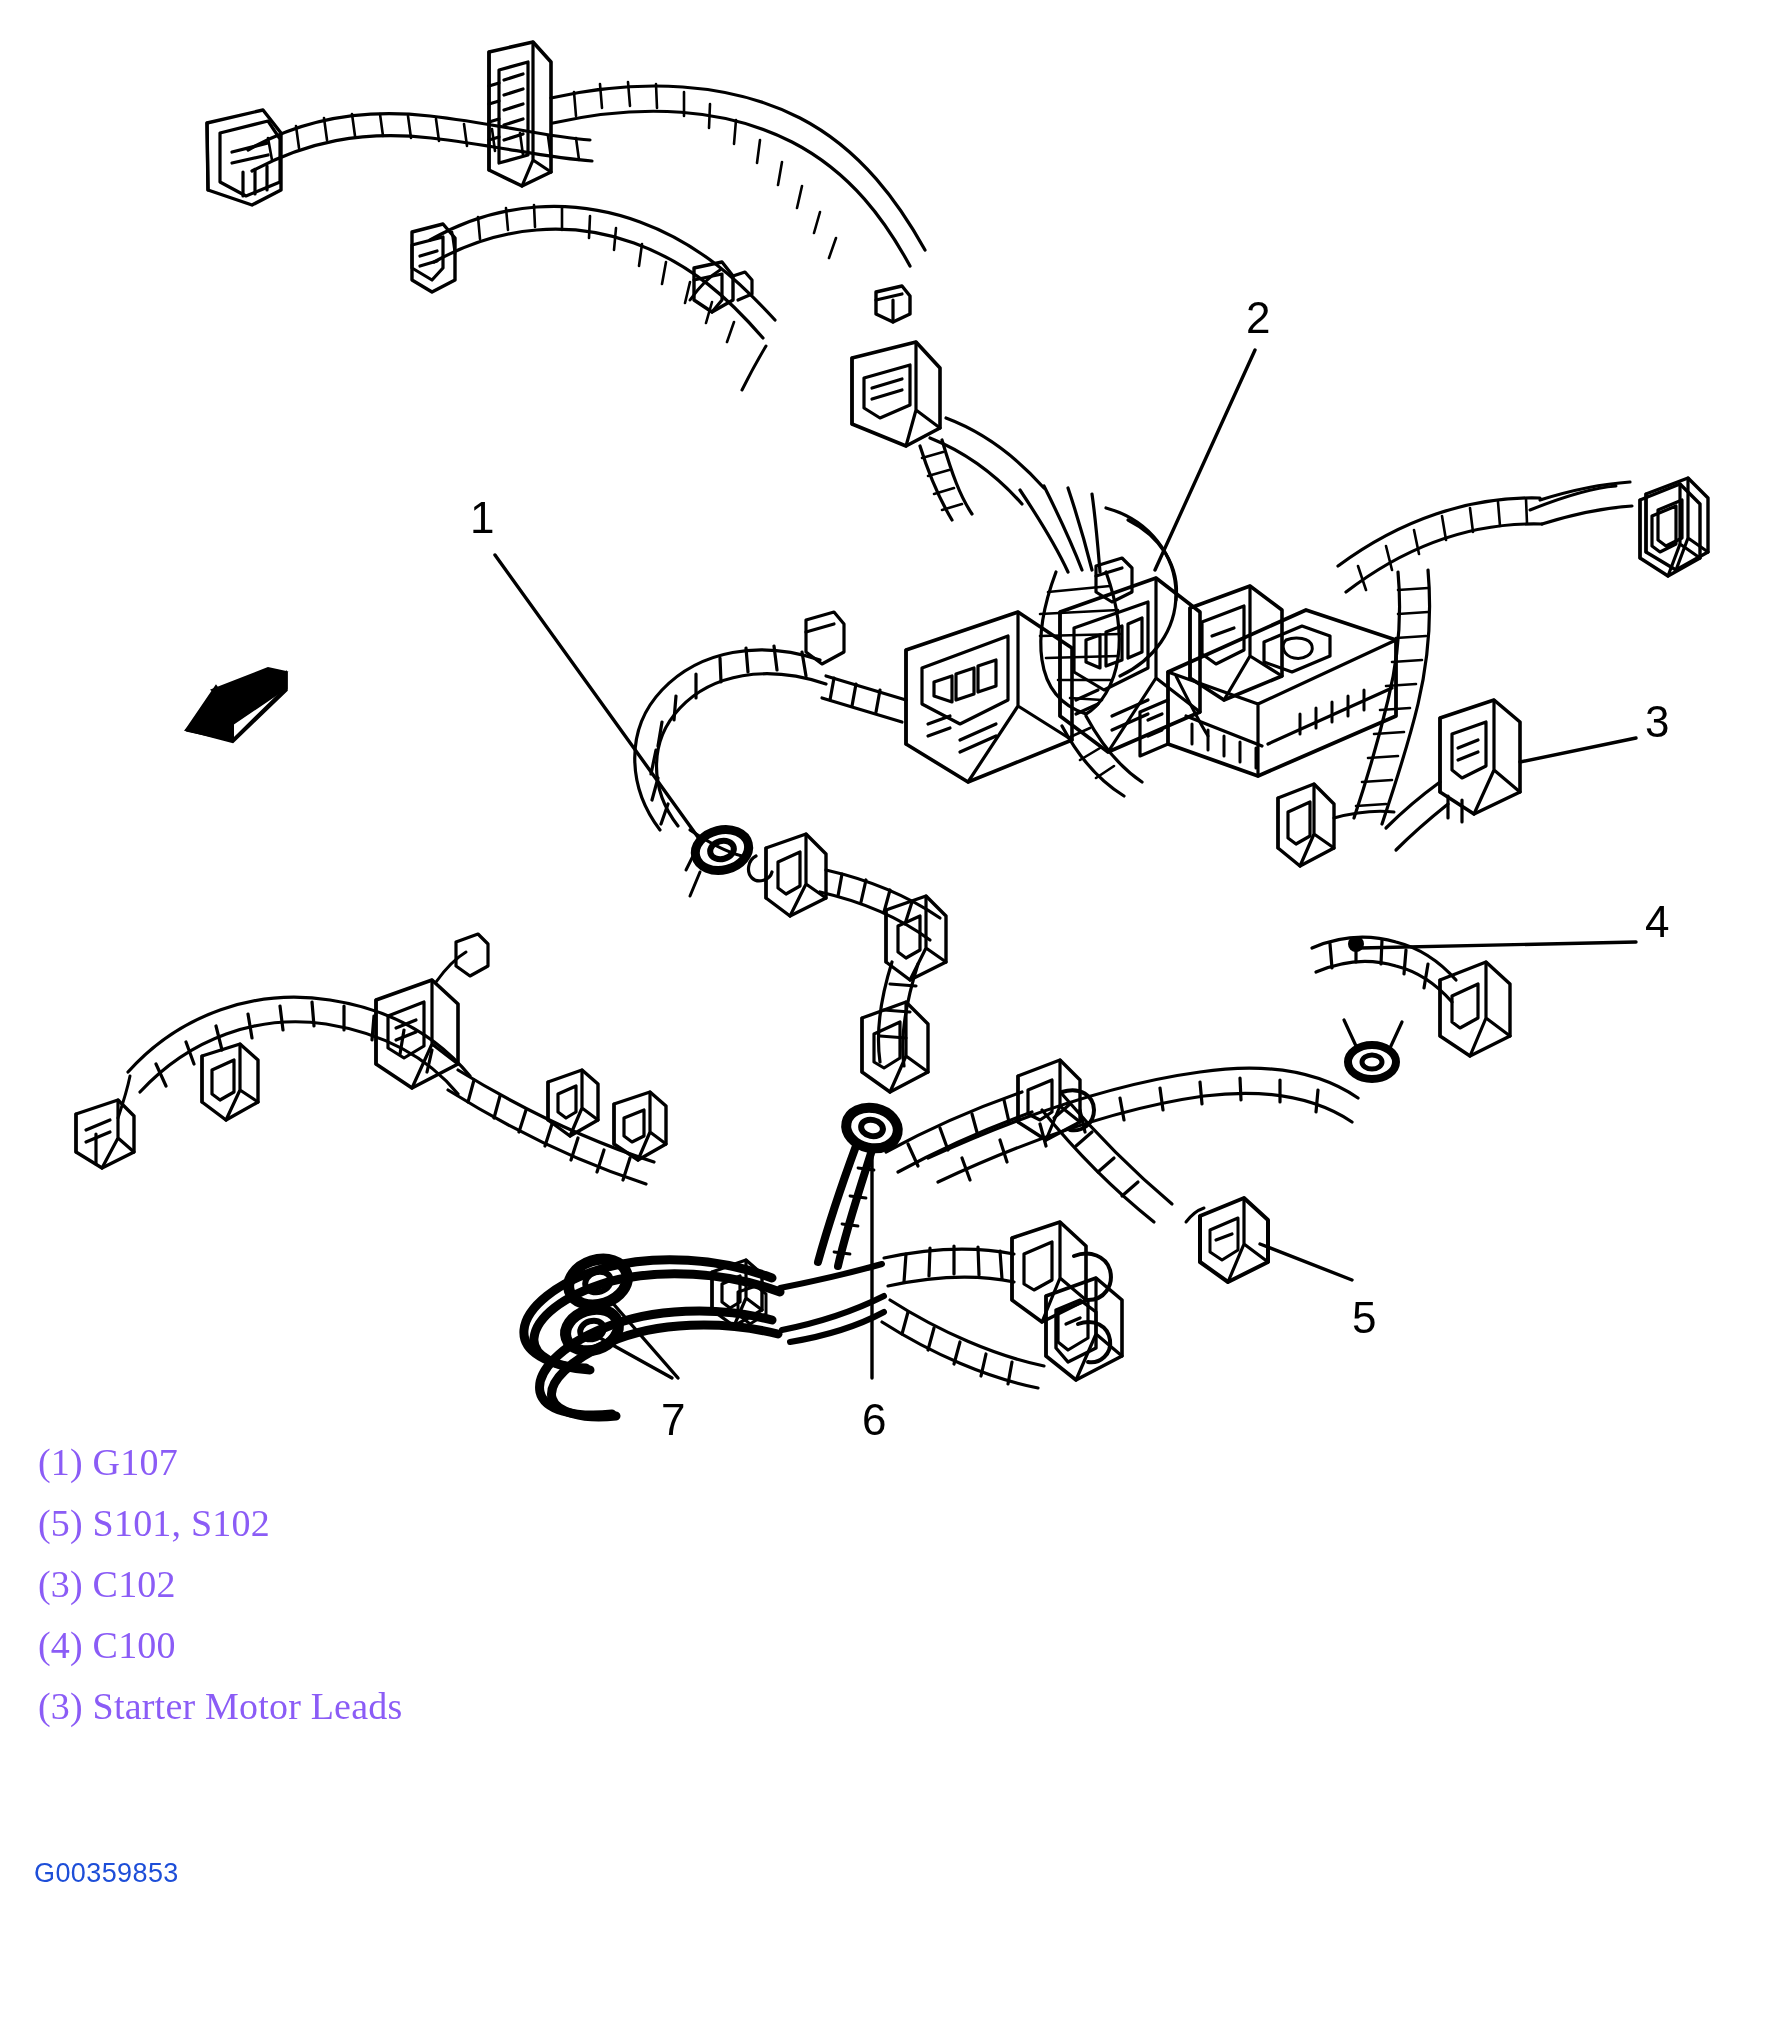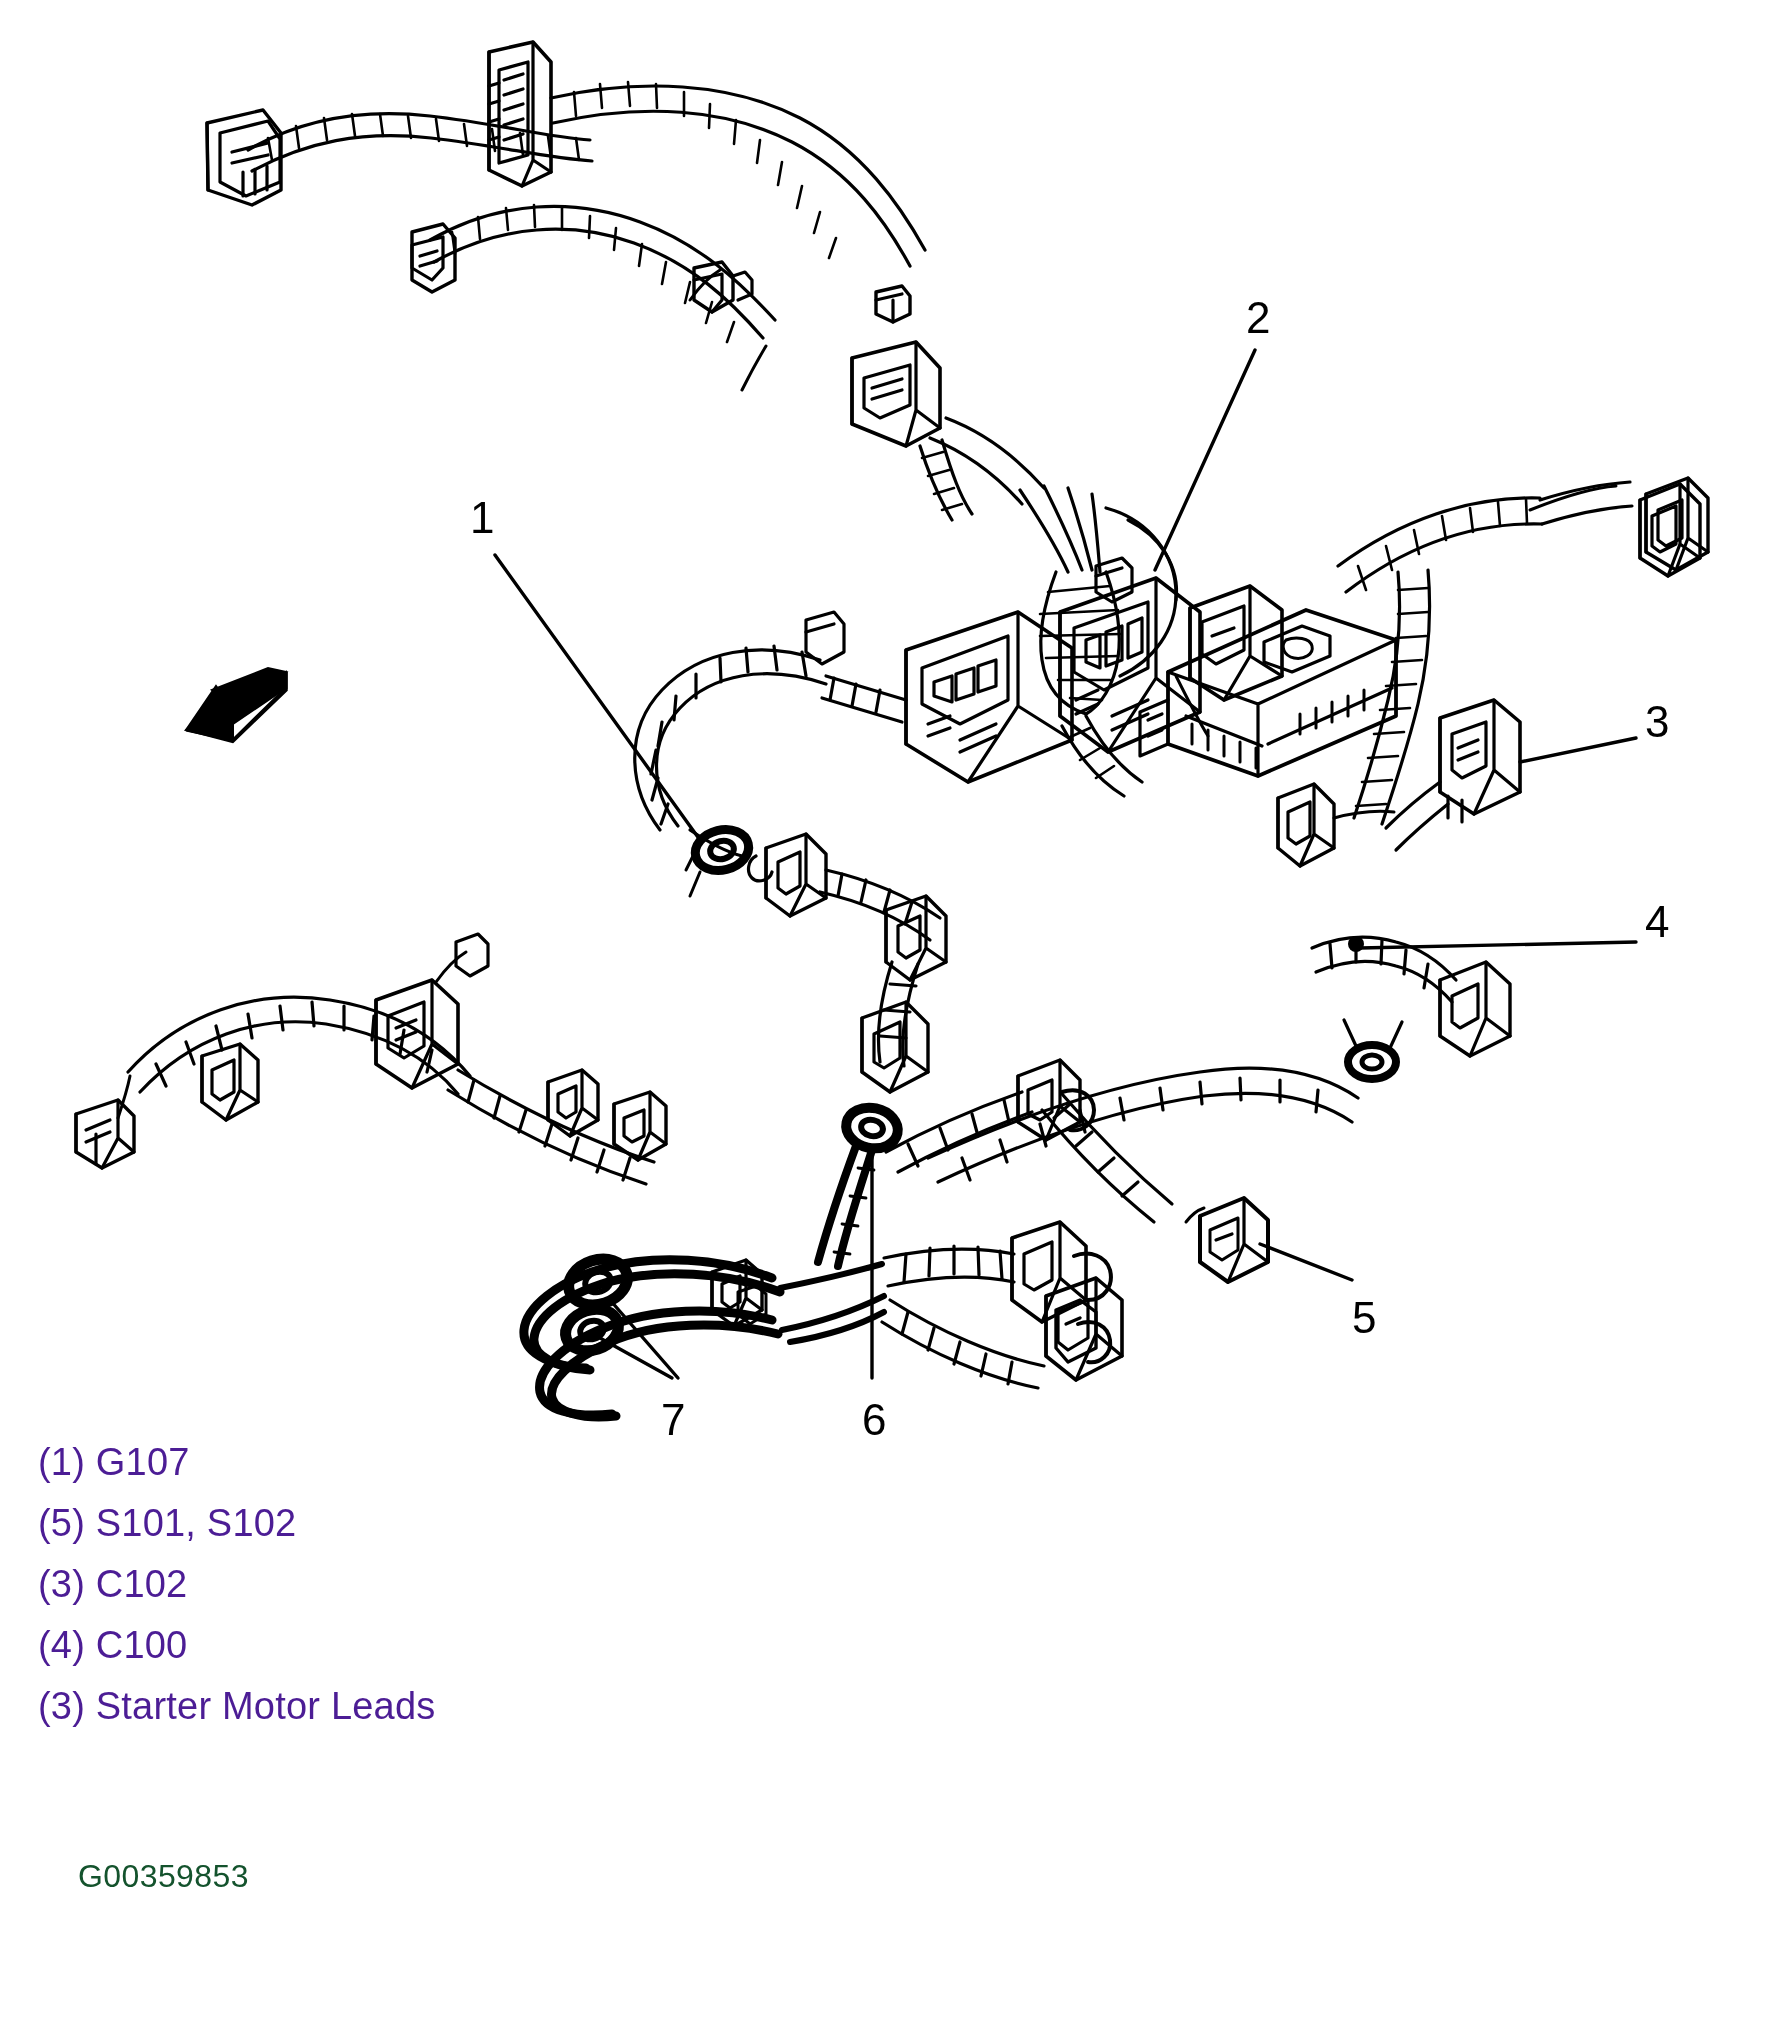--- a/index.html
+++ b/index.html
@@ -2,24 +2,24 @@
 <html><head>
 <meta charset="utf-8">
 <title>Engine Wiring Harness Diagram</title>
 <style>
   html,body{margin:0;padding:0;background:#ffffff;}
   body{width:1775px;height:2018px;position:relative;overflow:hidden;
        font-family:"Liberation Serif",serif;color:#000;}
   #figure{position:absolute;left:0;top:0;width:1775px;height:2018px;}
   #harness-svg{position:absolute;left:0;top:0;width:1775px;height:2018px;display:block;}
   .legend{position:absolute;left:38px;top:1432px;width:700px;}
-  .legend-item{font-family:Liberation Sans, sans-serif;font-size:38px;line-height:61px;
-               color:#4c1d95;white-space:nowrap;letter-spacing:.2px;}
+  .legend-item{font-family:Liberation Serif, serif;font-size:38px;line-height:61px;
+               color:#8b5cf6;white-space:nowrap;letter-spacing:.2px;}
   .fig-id{position:absolute;left:34px;top:1858px;
-          font-family:"Liberation Sans",sans-serif;font-size:32px;color:#14532d;letter-spacing:.4px;margin-left:44px;}
+          font-family:"Liberation Sans",sans-serif;font-size:27px;color:#1d4ed8;letter-spacing:.4px;}
   .callout{position:absolute;font-family:"Liberation Sans",sans-serif;
            font-size:44px;color:#000;line-height:1;}
 </style>
 </head>
 <body>
 
 <div id="figure">
 
   <svg id="harness-svg" viewBox="0 0 1775 2018">
     <defs>

